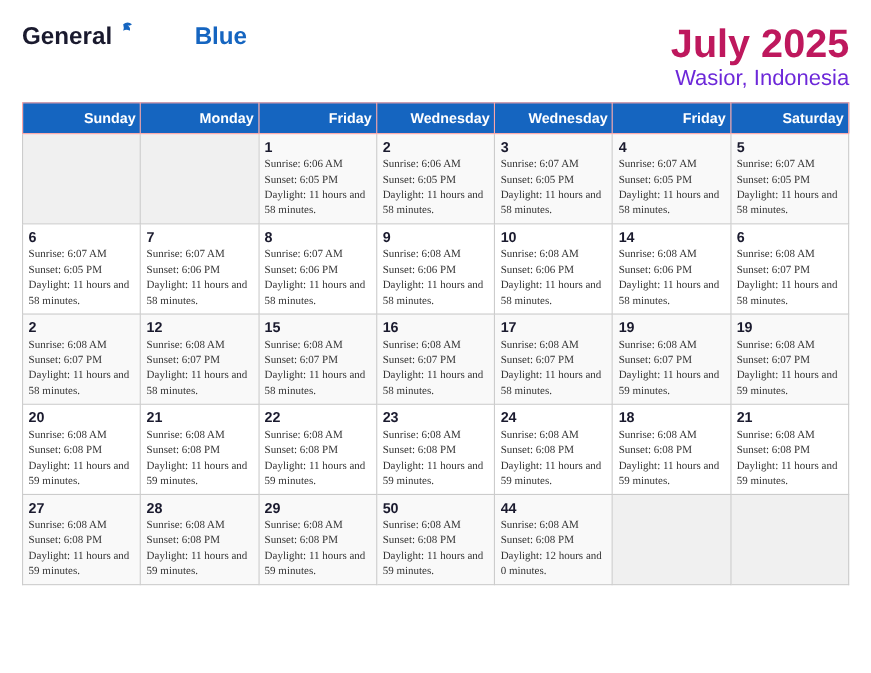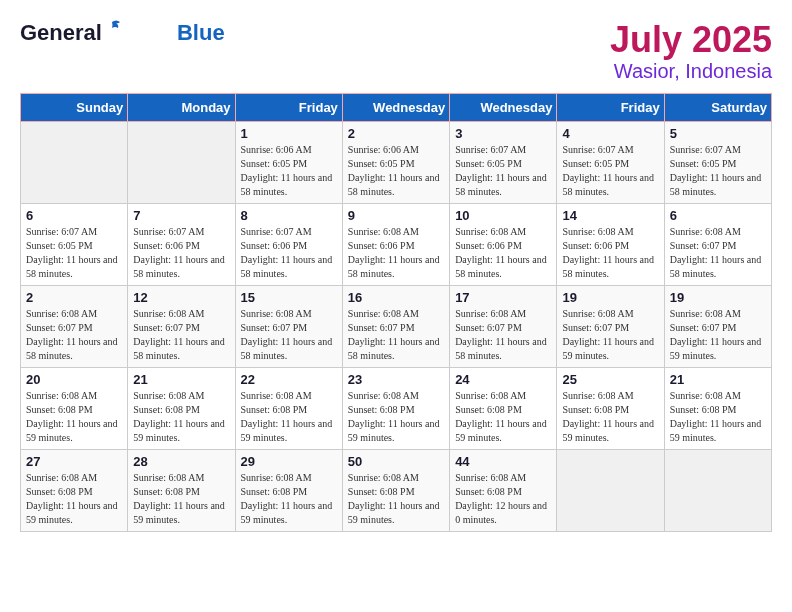--- a/index.html
+++ b/index.html
@@ -213,21 +213,21 @@
         </td>
         <td>
           <span class="day-num">23</span>
           <div class="day-detail">Sunrise: 6:08 AM<br>Sunset: 6:08 PM<br>Daylight: 11 hours and 59 minutes.</div>
         </td>
         <td>
           <span class="day-num">24</span>
           <div class="day-detail">Sunrise: 6:08 AM<br>Sunset: 6:08 PM<br>Daylight: 11 hours and 59 minutes.</div>
         </td>
         <td>
-          <span class="day-num">25</span>
+          <span class="day-num">18</span>
           <div class="day-detail">Sunrise: 6:08 AM<br>Sunset: 6:08 PM<br>Daylight: 11 hours and 59 minutes.</div>
         </td>
         <td>
           <span class="day-num">21</span>
           <div class="day-detail">Sunrise: 6:08 AM<br>Sunset: 6:08 PM<br>Daylight: 11 hours and 59 minutes.</div>
         </td>
       </tr>
       <tr>
         <td>
           <span class="day-num">27</span>

